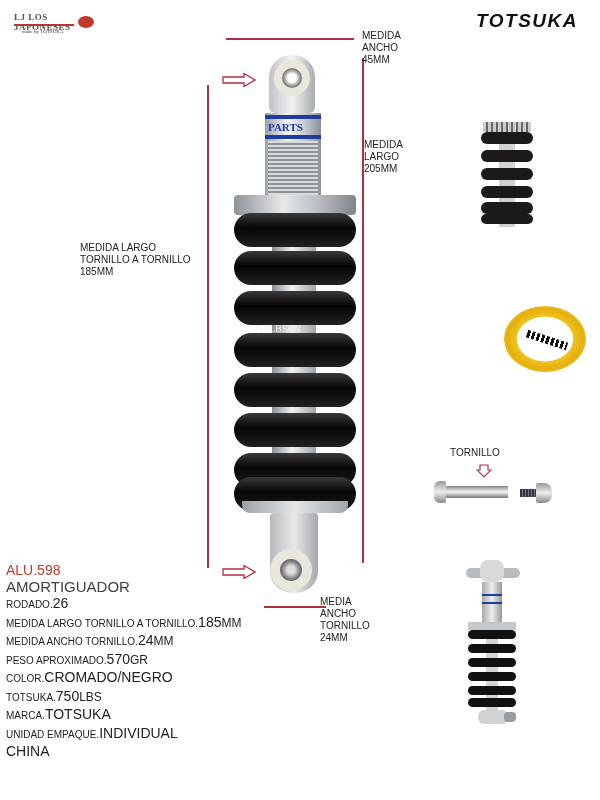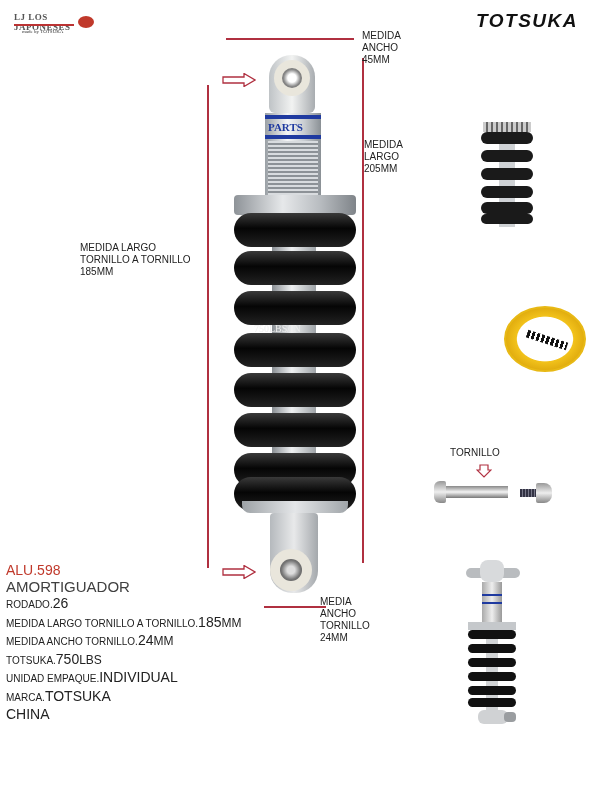--- a/index.html
+++ b/index.html
@@ -150,17 +150,19 @@
   <div style="position:absolute;left:42px;top:152px;width:12px;height:10px;border-radius:4px;background:#9a9da0;"></div>
 </div>
 
 <div class="abs specs">
   <div class="code">ALU.598</div>
   <div class="title">AMORTIGUADOR</div>
 
   <div class="row"><span class="k">RODADO.</span><span class="v">26</span><span class="unit"></span></div>
   <div class="row"><span class="k">MEDIDA LARGO TORNILLO A TORNILLO.</span><span class="v">185</span><span class="unit">MM</span></div>
   <div class="row"><span class="k">MEDIDA ANCHO TORNILLO.</span><span class="v">24</span><span class="unit">MM</span></div>
+  <div class="row"><span class="k">PESO APROXIMADO.</span><span class="v">570</span><span class="unit">GR</span></div>
+  <div class="row"><span class="k">COLOR.</span><span class="v">CROMADO/NEGRO</span><span class="unit"></span></div>
   <div class="row"><span class="k">TOTSUKA.</span><span class="v">750</span><span class="unit">LBS</span></div>
+  <div class="row"><span class="k">MARCA.</span><span class="v">TOTSUKA</span><span class="unit"></span></div>
   <div class="row"><span class="k">UNIDAD EMPAQUE.</span><span class="v">INDIVIDUAL</span><span class="unit"></span></div>
-  <div class="row"><span class="k">MARCA.</span><span class="v">TOTSUKA</span><span class="unit"></span></div>
   <div class="row"><span class="v">CHINA</span><span class="unit"></span></div>
 </div>
 
 </body></html>

